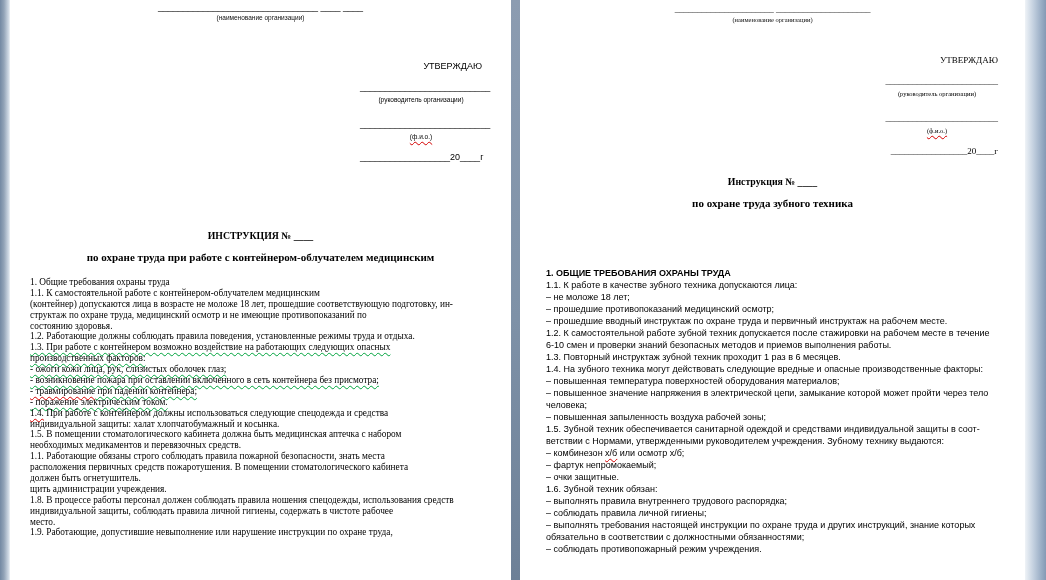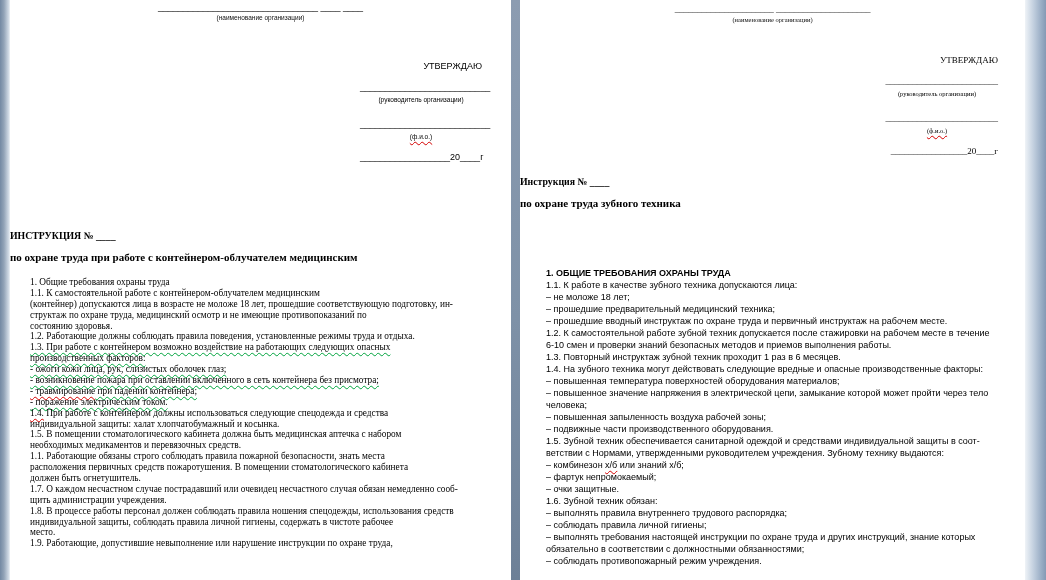--- a/index.html
+++ b/index.html
@@ -38,21 +38,21 @@
   .approve-block { position:absolute; width:122px; }
   .page-left  .approve-block { top:60px; right:29px; font-family:"Liberation Sans",sans-serif; }
   .page-right .approve-block { top:54px; right:27px; font-family:"Liberation Serif",serif; }
   .approve-label   { font-size:9px;  line-height:12px; text-align:right; font-weight:normal; }
   .approve-line    { font-size:9px;  line-height:12px; text-align:right; white-space:pre; margin-top:9px; }
   .approve-caption { font-size:6.5px; line-height:8px; text-align:center; margin-top:3px; }
   .approve-line.second { margin-top:14px; }
   .approve-date    { font-size:9px; line-height:12px; text-align:right; white-space:pre; margin-top:10px; }
 
   
-  .title-block { position:absolute; left:0; right:0; text-align:left;
+  .title-block { position:absolute; left:0; right:0; text-align:center;
                  font-family:"Liberation Serif",serif; font-weight:bold; }
   .page-left  .title-block { top:230px; }
   .page-right .title-block { top:176px; }
   .doc-title    { font-size:9.8px; line-height:12px; white-space:nowrap; }
   .doc-subtitle { font-size:11px; line-height:12px; margin-top:9px; white-space:nowrap; }
 
   
   .body-block { position:absolute; }
   .page-left  .body-block {
     left:20px; top:277px; width:462px;
@@ -111,21 +111,20 @@
         <div class="doc-line"><span class="u-green">- возникновение пожара при оставлении включенного в сеть контейнера без присмотра;</span></div>
         <div class="doc-line"><span class="u-red">- травмирование</span><span class="u-green"> при падении контейнера;</span></div>
         <div class="doc-line"><span class="u-green">- поражение электрическим током.</span></div>
         <div class="doc-line"><span class="u-red">1.4.</span><span> При работе с контейнером должны использоваться следующие спецодежда и средства</span></div>
         <div class="doc-line"><span>индивидуальной защиты: халат хлопчатобумажный и косынка.</span></div>
         <div class="doc-line"><span>1.5. В помещении стоматологического кабинета должна быть медицинская аптечка с набором</span></div>
         <div class="doc-line"><span>необходимых медикаментов и перевязочных средств.</span></div>
         <div class="doc-line"><span>1.1. Работающие обязаны строго соблюдать правила пожарной безопасности, знать места</span></div>
         <div class="doc-line"><span>расположения первичных средств пожаротушения. В помещении стоматологического кабинета</span></div>
         <div class="doc-line"><span>должен быть огнетушитель.</span></div>
-        <div class="doc-line"><span>1.7. О каждом несчастном случае пострадавший или очевидец несчастного случая обязан немедленно сооб-</span></div>
         <div class="doc-line"><span>щить администрации учреждения.</span></div>
         <div class="doc-line"><span>1.8. В процессе работы персонал должен соблюдать правила ношения спецодежды, использования средств</span></div>
         <div class="doc-line"><span>индивидуальной защиты, соблюдать правила личной гигиены, содержать в чистоте рабочее</span></div>
         <div class="doc-line"><span>место.</span></div>
         <div class="doc-line"><span>1.9. Работающие, допустившие невыполнение или нарушение инструкции по охране труда,</span></div>
       </div>
   </div>
 
   <div class="bg-strip-mid"></div>
 
@@ -143,34 +142,33 @@
       <div class="approve-date">_________________20____г</div>
     </div>
     <div class="title-block">
       <div class="doc-title">Инструкция № ____</div>
       <div class="doc-subtitle">по охране труда зубного техника</div>
     </div>
     <div class="body-block">
         <div class="doc-line"><span class="seg-bold">1. ОБЩИЕ ТРЕБОВАНИЯ ОХРАНЫ ТРУДА</span></div>
         <div class="doc-line"><span>1.1. К работе в качестве зубного техника допускаются лица:</span></div>
         <div class="doc-line"><span>– не моложе 18 лет;</span></div>
-        <div class="doc-line"><span>– прошедшие предварительный медицинский техника;</span></div>
+        <div class="doc-line"><span>– прошедшие противопоказаний медицинский осмотр;</span></div>
         <div class="doc-line"><span>– прошедшие вводный инструктаж по охране труда и первичный инструктаж на рабочем месте.</span></div>
         <div class="doc-line"><span>1.2. К самостоятельной работе зубной техник допускается после стажировки на рабочем месте в течение</span></div>
         <div class="doc-line"><span>6-10 смен и проверки знаний безопасных методов и приемов выполнения работы.</span></div>
         <div class="doc-line"><span>1.3. Повторный инструктаж зубной техник проходит 1 раз в 6 месяцев.</span></div>
         <div class="doc-line"><span>1.4. На зубного техника могут действовать следующие вредные и опасные производственные факторы:</span></div>
         <div class="doc-line"><span>– повышенная температура поверхностей оборудования материалов;</span></div>
         <div class="doc-line"><span>– повышенное значение напряжения в электрической цепи, замыкание которой может пройти через тело</span></div>
         <div class="doc-line"><span>человека;</span></div>
         <div class="doc-line"><span>– повышенная запыленность воздуха рабочей зоны;</span></div>
-        <div class="doc-line"><span>– подвижные части производственного оборудования.</span></div>
         <div class="doc-line"><span>1.5. Зубной техник обеспечивается санитарной одеждой и средствами индивидуальной защиты в соот-</span></div>
         <div class="doc-line"><span>ветствии с Нормами, утвержденными руководителем учреждения. Зубному технику выдаются:</span></div>
-        <div class="doc-line"><span>– комбинезон </span><span class="u-red">х/б</span><span> или знаний х/б;</span></div>
+        <div class="doc-line"><span>– комбинезон </span><span class="u-red">х/б</span><span> или осмотр х/б;</span></div>
         <div class="doc-line"><span>– фартук непромокаемый;</span></div>
         <div class="doc-line"><span>– очки защитные.</span></div>
         <div class="doc-line"><span>1.6. Зубной техник обязан:</span></div>
         <div class="doc-line"><span>– выполнять правила внутреннего трудового распорядка;</span></div>
         <div class="doc-line"><span>– соблюдать правила личной гигиены;</span></div>
         <div class="doc-line"><span>– выполнять требования настоящей инструкции по охране труда и других инструкций, знание которых</span></div>
         <div class="doc-line"><span>обязательно в соответствии с должностными обязанностями;</span></div>
         <div class="doc-line"><span>– соблюдать противопожарный режим учреждения.</span></div>
       </div>
   </div>

